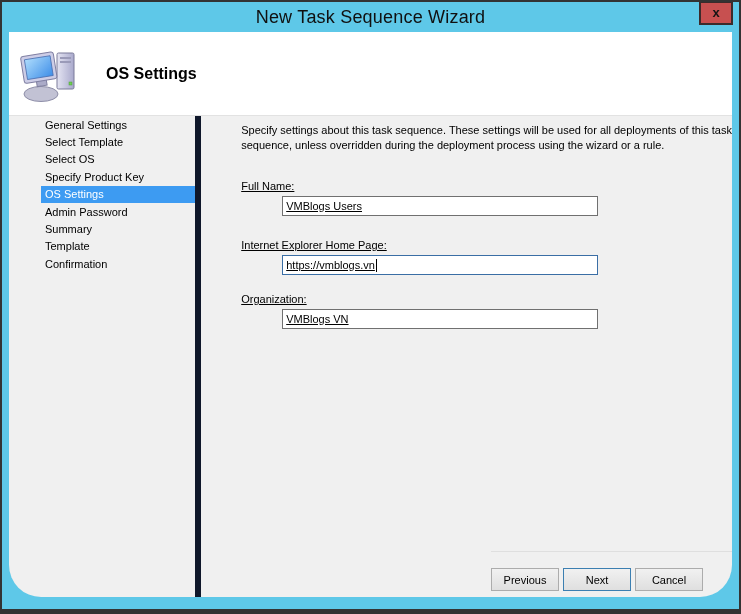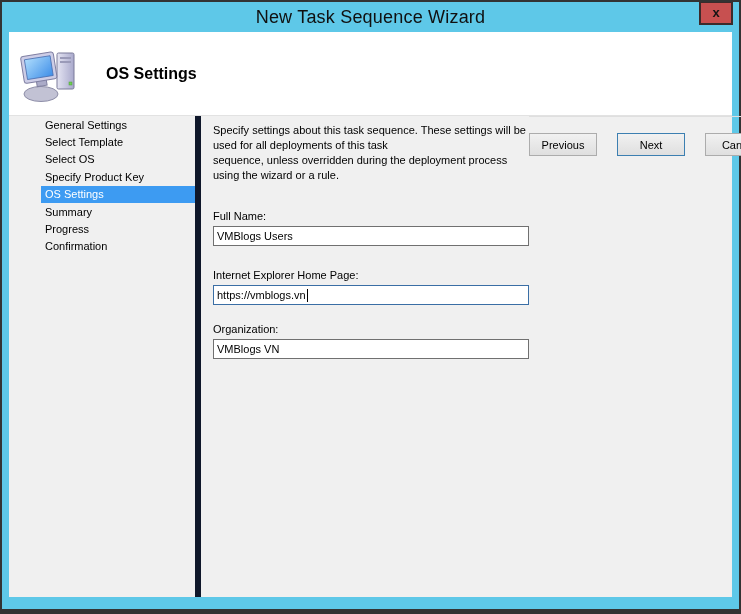--- a/index.html
+++ b/index.html
@@ -30,21 +30,21 @@
     color:#141414; font-weight:bold; font-size:13px; line-height:18px;
     text-align:center; cursor:default;
     font-family:"Liberation Sans", sans-serif;
   }
 
   
   .inner {
     margin:0 7px;
     width:723px; height:565px;
     background:#F0F0F0;
-    display:flex; flex-direction:column;
+    display:flex; flex-direction:column;border-radius:32px;
   }
 
   
   .header {
     height:84px; background:#FFFFFF;
     border-bottom:1px solid #E2E2E2;
     display:flex; align-items:center;
     padding-left:11px;
     flex:0 0 84px;
   }
@@ -58,48 +58,49 @@
     width:192px; flex:0 0 192px;
     border-right:6px solid #0f172a;
   }
   .side-item {
     height:17.4px; display:flex; align-items:center;
     margin-left:32px; padding-left:4px;
     color:#000;
   }
   .side-item.active { background:#3D9BF2; color:#FFFFFF; }
 
-  .rightpane { flex:1; display:flex; flex-direction:row; min-width:0; }
+  .rightpane { flex:1; display:flex; flex-direction:column; min-width:0;align-items:flex-end; }
 
   .content { flex:1; padding:7px 0 0 12px; }
   .desc { line-height:15px; margin-bottom:27px; max-width:516px; }
   .desc span { display:block; }
 
-  .field { margin-bottom:18px; }
+  .field { margin-bottom:18px;text-decoration:underline; }
   .field:nth-of-type(2) { margin-bottom:23px; }
   .field label { display:block; margin-bottom:4px; }
   .tbox {
     width:316px; height:20px;
     border:1px solid #707070;
     background:#FFFFFF;
     font-family:"Liberation Sans", sans-serif;
     font-size:11px; color:#000;
     padding:2px 3px;
     display:block;
+    margin-left:41px;
   }
   .tbox.fake { display:flex; align-items:center; }
   .tbox.focused { border-color:#3A6EA5; }
   .caret { display:inline-block; width:1px; height:13px; background:#000; margin-left:1px; }
 
   
   .footer {
     flex:0 0 46px;
     border-top:1px solid #DFDFDF;
     display:flex; justify-content:flex-end;
-    padding:16px 29px 0 0; gap:20px;
+    padding:16px 29px 0 0; gap:4px;
   }
   .btn {
     width:68px; height:23px;
     background:linear-gradient(to bottom,#F1F1F1,#DFDFDF);
     border:1px solid #ACACAC;
     font-family:"Liberation Sans", sans-serif;
     font-size:11px; color:#000;
     text-align:center; cursor:default;
   }
   .btn.default { border-color:#3C7FB1; }
@@ -158,24 +159,27 @@
         <div class="side-item">
             <span>Select OS</span>
           </div>
         <div class="side-item">
             <span>Specify Product Key</span>
           </div>
         <div class="side-item active">
             <span>OS Settings</span>
           </div>
         <div class="side-item">
+            <span>Admin Password</span>
+          </div>
+        <div class="side-item">
             <span>Summary</span>
           </div>
         <div class="side-item">
-            <span>Progress</span>
+            <span>Template</span>
           </div>
         <div class="side-item">
             <span>Confirmation</span>
           </div>
       </div>
 
       <div class="rightpane">
 
         <div class="content">
           <div class="desc">

